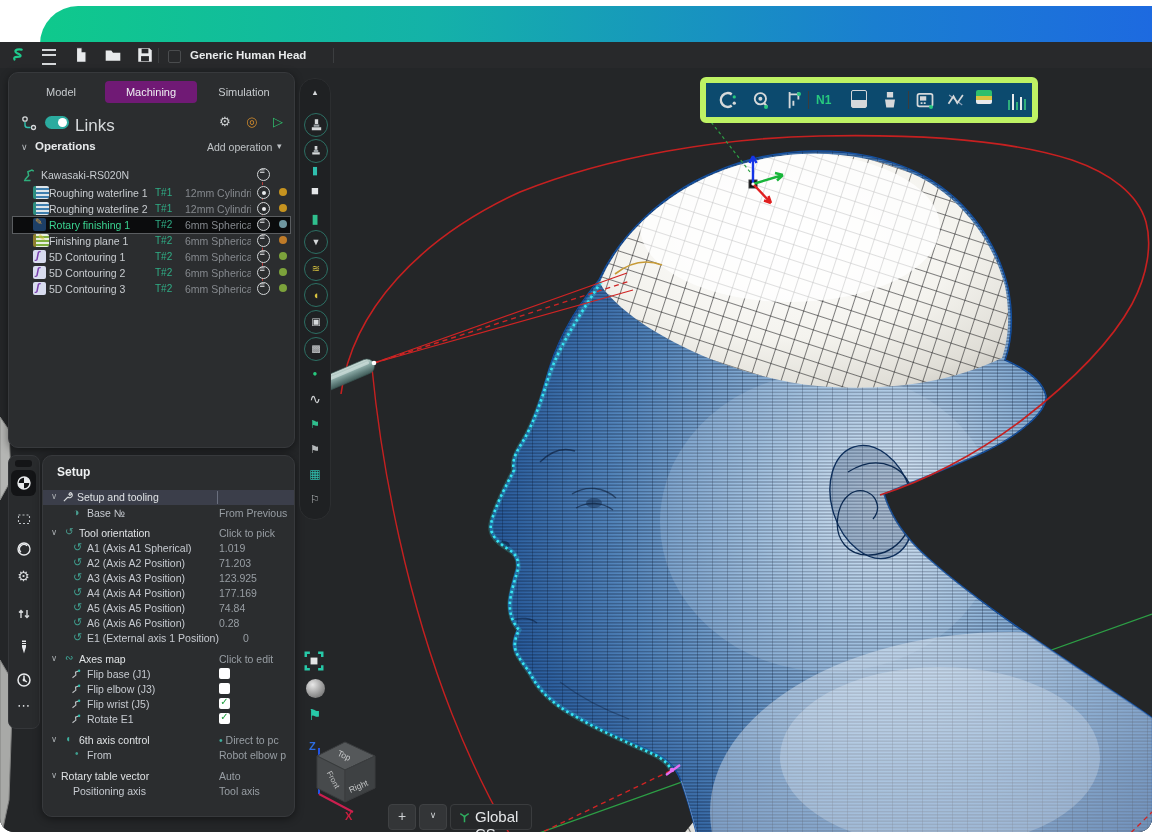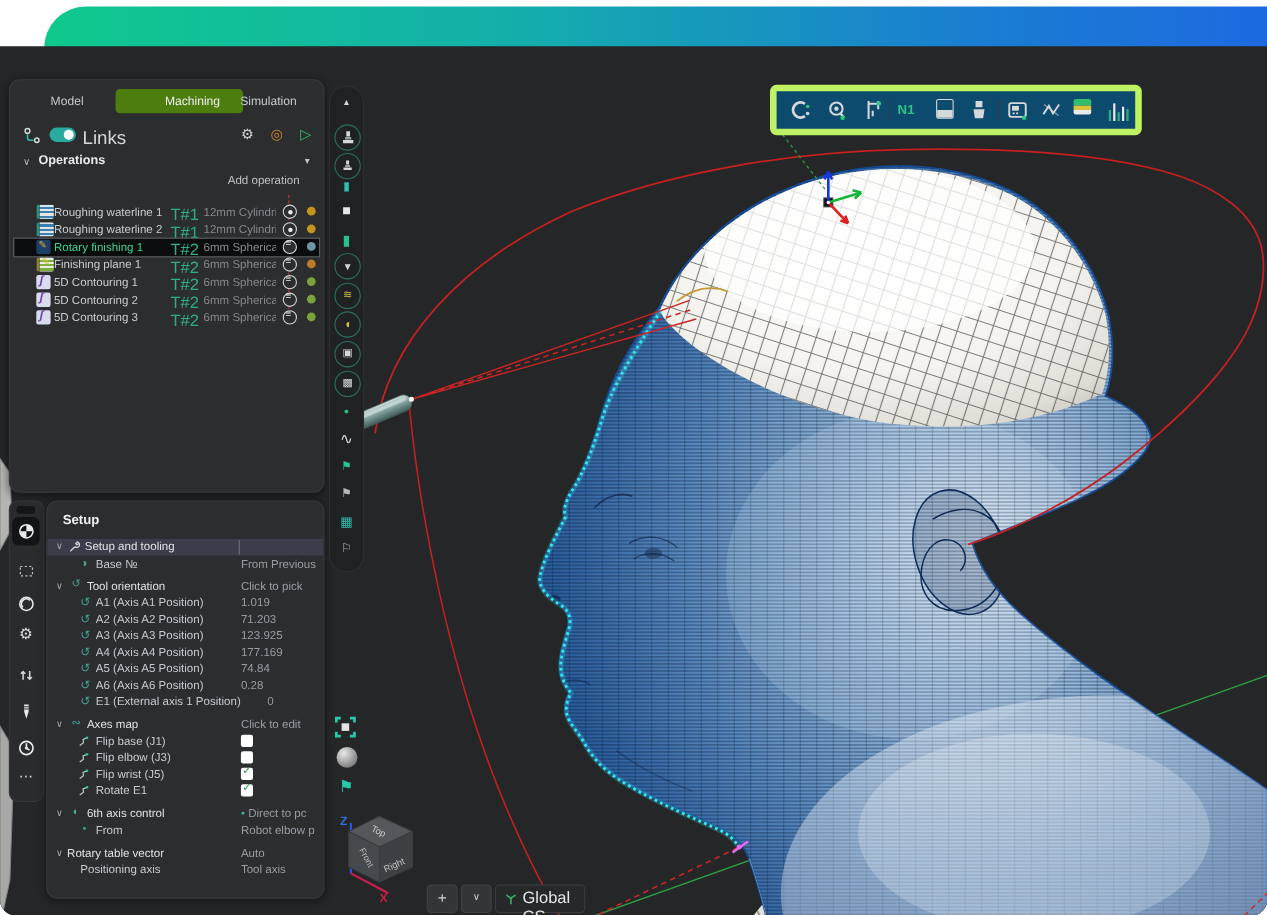--- a/index.html
+++ b/index.html
@@ -14,34 +14,34 @@
   .vsep{position:absolute;top:6px;width:1px;height:15px;background:#3c3e40;}
   #doc-title{position:absolute;left:190px;top:7px;font-size:11.5px;font-weight:bold;color:#e9ebec;}
   #title-checkbox{position:absolute;left:168px;top:8px;width:11px;height:11px;border:1px solid #4a4c4e;border-radius:2px;}
   #burger{position:absolute;left:42px;top:7px;width:14px;height:12px;border-top:2px solid #d5d8da;border-bottom:2px solid #d5d8da;}
   #burger::after{content:"";position:absolute;left:0;top:3px;width:14px;height:2px;background:#d5d8da;}
   svg.mini{display:block}
   
   .panel{background:#2b2d2f;border:1px solid #37393c;border-radius:10px;box-shadow:0 2px 8px rgba(0,0,0,.45);}
   #ops-panel{left:8px;top:30px;width:285px;height:374px;}
   .tab{position:absolute;top:8px;height:22px;line-height:22px;text-align:center;font-size:11px;color:#c7cbce;border-radius:4px;}
-  .tab.active{background:#4d7c0f;color:#f0f2f3;padding-left:24px;}
+  .tab.active{background:#701a75;color:#f0f2f3;}
   #links-row{position:absolute;left:0;top:38px;width:100%;height:24px;}
   .toggle{position:absolute;left:36px;top:5px;width:24px;height:13px;border-radius:7px;background:#2bab9f;}
   .toggle .knob{position:absolute;right:2px;top:2px;width:9px;height:9px;border-radius:50%;background:#fff;}
   #links-label{position:absolute;left:66px;top:5px;font-size:17px;color:#d6d9db;}
   .lr-ic{position:absolute;top:3px;font-size:13px;}
   #ops-header{position:absolute;left:0;top:66px;width:100%;height:18px;}
   .chev{color:#b9bdc0;font-size:9px;}
   #ops-header .hl{position:absolute;left:26px;top:1px;font-size:11.5px;font-weight:bold;color:#e8eaec;}
-  #add-op{position:absolute;left:198px;top:2px;font-size:10.5px;color:#bfc3c6;margin-top:17px;}
+  #add-op{position:absolute;left:198px;top:2px;font-size:10.5px;color:#bfc3c6;}
   #add-op-caret{position:absolute;left:268px;top:2px;font-size:9px;color:#bfc3c6;}
   .op-row{position:absolute;left:4px;width:277px;height:16px;}
   .op-row .nm{position:absolute;left:36px;top:2px;font-size:10.5px;color:#c8ccd0;white-space:nowrap;}
-  .op-row .tn{position:absolute;left:142px;top:2px;font-size:15px;color:#2fae86;}
+  .op-row .tn{position:absolute;left:142px;top:2px;font-size:10px;color:#2fae86;}
   .op-row .tl{position:absolute;left:172px;top:2px;width:66px;font-size:10.5px;color:#85898e;white-space:nowrap;overflow:hidden;}
   .op-row.sel{background:#0b0c0d;outline:1px solid #5a5d60;}
   .op-row.sel .nm{color:#3bd491;}
   .oi{position:absolute;left:20px;top:1px;width:13px;height:13px;border-radius:2px;}
   .oi-r{background:repeating-linear-gradient(180deg,#dfe6ea 0 2px,#3f7fae 2px 4px);border-left:3px solid #2e8f7f;}
   .oi-f{background:#1d3f66;}
   .oi-f::after{content:"✎";position:absolute;left:2px;top:-1px;font-size:9px;color:#e0a23c;}
   .oi-p{background:repeating-linear-gradient(180deg,#e8efe0 0 2px,#7fae3f 2px 4px);border-left:3px solid #8f7f2e;}
   .oi-p::after{content:"✎";position:absolute;left:2px;top:-1px;font-size:9px;color:#d8c33f;}
   .oi-c{background:#d8dcef;}
@@ -186,20 +186,39 @@
         <circle cx="7.5" cy="7" r="1.6" fill="#d5d8da"></circle>
         <path d="M10.5 10.5 L13 13.5" stroke="#d5d8da" stroke-width="1.8"></path>
       </symbol>
 </defs>
   </svg>
 
 <div id="grad-bar" class="abs"></div>
 
 <div id="app" class="abs">
 
+  <div id="titlebar" class="abs">
+    <svg class="tb-ic mini" style="left:10px;top:4px" viewBox="0 0 20 20">
+      <path d="M13 4 C6 3 4 6 8 8 C13 10 13 12 8 12 C5 12 4 13 5 15" fill="none" stroke="#1fc98c" stroke-width="2.4" stroke-linecap="round"></path>
+    </svg>
+    <div id="burger"></div>
+    <svg class="tb-ic mini" style="left:72px" viewBox="0 0 16 16">
+        <use href="#sy-doc"></use>
+      </svg>
+    <svg class="tb-ic mini" style="left:104px" viewBox="0 0 16 16">
+        <use href="#sy-folder"></use>
+      </svg>
+    <svg class="tb-ic mini" style="left:136px" viewBox="0 0 16 16">
+        <use href="#sy-save"></use>
+      </svg>
+    <div class="vsep" style="left:158px"></div>
+    <div id="title-checkbox"></div>
+    <div id="doc-title">Generic Human Head</div>
+    <div class="vsep" style="left:333px"></div>
+  </div>
 
   <svg class="abs" style="left:0;top:26px" width="1152" height="764" viewBox="0 26 1152 764">
     <defs>
       <radialGradient id="headGrad" cx="0.60" cy="0.48" r="0.75">
         <stop offset="0" stop-color="#dcE9f5"></stop>
           <stop offset="0.25" stop-color="#9dbede"></stop>
         <stop offset="0.55" stop-color="#5587bd"></stop>
           <stop offset="0.78" stop-color="#2a5d9d"></stop>
         <stop offset="0.95" stop-color="#123a6b"></stop>
           <stop offset="1" stop-color="#0d2c55"></stop>
@@ -336,20 +355,27 @@
 
     <div id="ops-header">
       <span class="chev abs" style="left:12px;top:3px">∨</span>
       <span class="hl">Operations</span>
       <span id="add-op">Add operation</span>
       <span id="add-op-caret">▾</span>
     </div>
 
     <div id="red-link"></div>
 
+    <div class="op-row" style="top:94px">
+      <svg class="mini abs" style="left:10px;top:0;width:15px;height:15px" viewBox="0 0 16 16">
+          <use href="#sy-robot"></use>
+        </svg>
+      <span class="nm" style="left:28px">Kawasaki-RS020N</span>
+      <span class="st st-menu"></span>
+    </div>
 
     <div class="op-row" style="top:112px">
       <span class="oi oi-r"></span>
       <span class="nm">Roughing waterline 1</span>
       <span class="tn">T#1</span>
       <span class="tl">12mm Cylindrica</span>
       <span class="st st-radio"></span>
       <span class="dot" style="background:#c6931f"></span>
     </div>
     <div class="op-row" style="top:128px">
@@ -455,21 +481,21 @@
     </div>
 
     <div class="srow sec" style="top:70px">
       <span class="chv">∨</span>
       <span class="ic2">↺</span>
       <span class="lbl" style="left:36px">Tool orientation</span>
       <span class="val">Click to pick</span>
     </div>
     <div class="srow" style="top:85px">
         <span class="ic" style="left:30px">↺</span>
-        <span class="lbl" style="left:44px">A1 (Axis A1 Position)</span>
+        <span class="lbl" style="left:44px">A1 (Axis A1 Spherical)</span>
         <span class="val">1.019</span>
       </div>
     <div class="srow" style="top:100px">
         <span class="ic" style="left:30px">↺</span>
         <span class="lbl" style="left:44px">A2 (Axis A2 Position)</span>
         <span class="val">71.203</span>
       </div>
     <div class="srow" style="top:115px">
         <span class="ic" style="left:30px">↺</span>
         <span class="lbl" style="left:44px">A3 (Axis A3 Position)</span>

